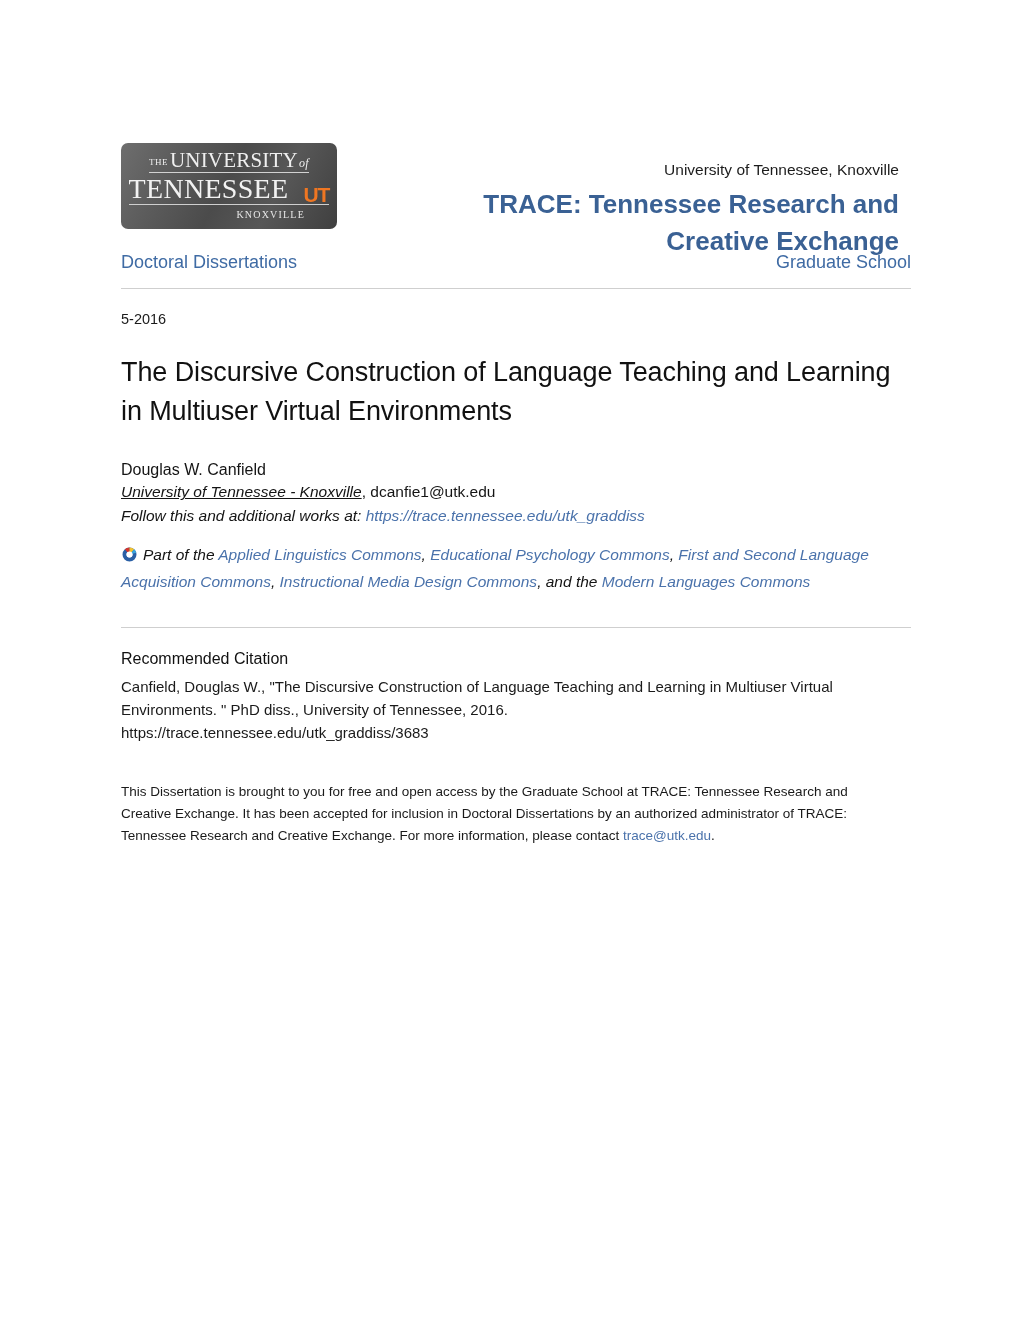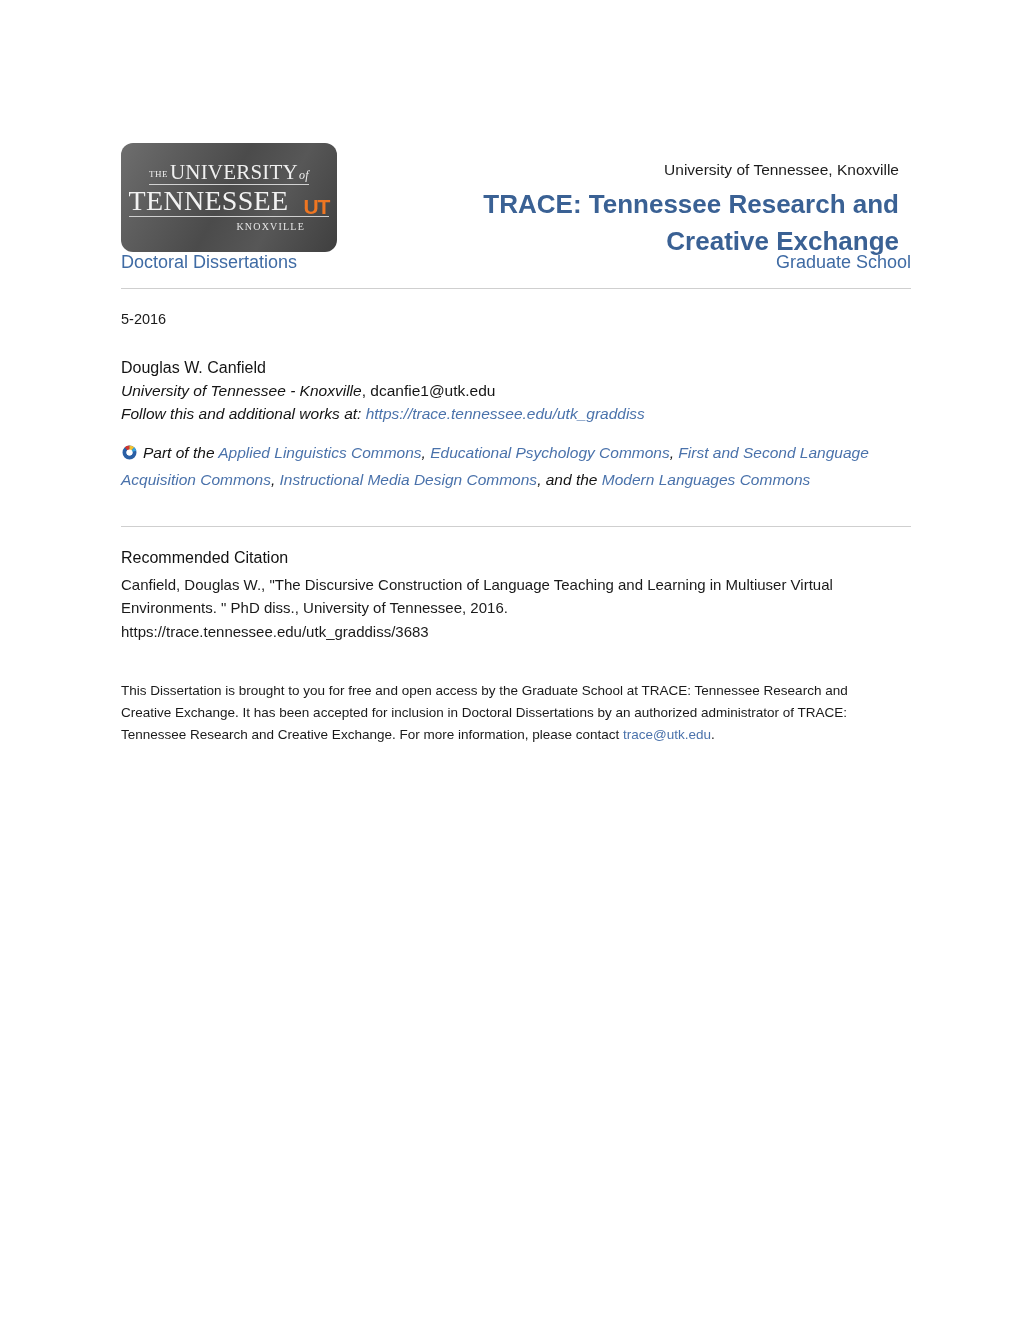--- a/index.html
+++ b/index.html
@@ -32,22 +32,22 @@
   .masthead {
     position: relative;
     padding-top: 143px;
     height: 90px;
   }
   .logo-box {
     position: absolute;
     left: 0;
     top: 143px;
     width: 216px;
-    height: 109px;
-    border-radius: 12px;
+    height: 86px;
+    border-radius: 7px;
     background: linear-gradient(118deg, #6e6e6e 0%, #5d5d5d 22%, #4b4b4b 48%, #575757 70%, #3f3f3f 100%);
     overflow: hidden;
   }
   .logo-inner {
     position: absolute;
     left: 0; right: 0; top: 0; bottom: 0;
     display: flex;
     flex-direction: column;
     align-items: center;
     justify-content: center;
@@ -191,20 +191,21 @@
     color: #141414;
     line-height: 1.45;
   }
   .author-affil {
     font-size: 15.5px;
     color: #141414;
     line-height: 1.45;
   }
   .author-affil .affil {
     font-style: italic;
+    text-decoration: underline;
   }
 
   
   .follow-block {
     font-style: italic;
   }
   .follow-line {
     font-size: 15.5px;
     line-height: 1.5;
     color: #141414;
@@ -288,20 +289,21 @@
 
     </div>
 
     <div class="navrow">
       <a class="nav-link" href="#">Doctoral Dissertations</a>
       <a class="nav-link" href="#">Graduate School</a>
     </div>
     <hr class="rule">
 
     <div class="pubdate">5-2016</div>
+    <h2 class="doc-title">The Discursive Construction of Language Teaching and Learning in Multiuser Virtual Environments</h2>
 
     <div class="author-block">
       <div class="author-name">Douglas W. Canfield</div>
       <div class="author-affil"><span class="affil">University of Tennessee - Knoxville</span><span>,</span>
         <span>dcanfie1@utk.edu</span></div>
     </div>
 
     <div class="follow-block">
       <div class="follow-line"><span>Follow this and additional works at:</span>
         <a class="link" href="#">https://trace.tennessee.edu/utk_graddiss</a></div>

